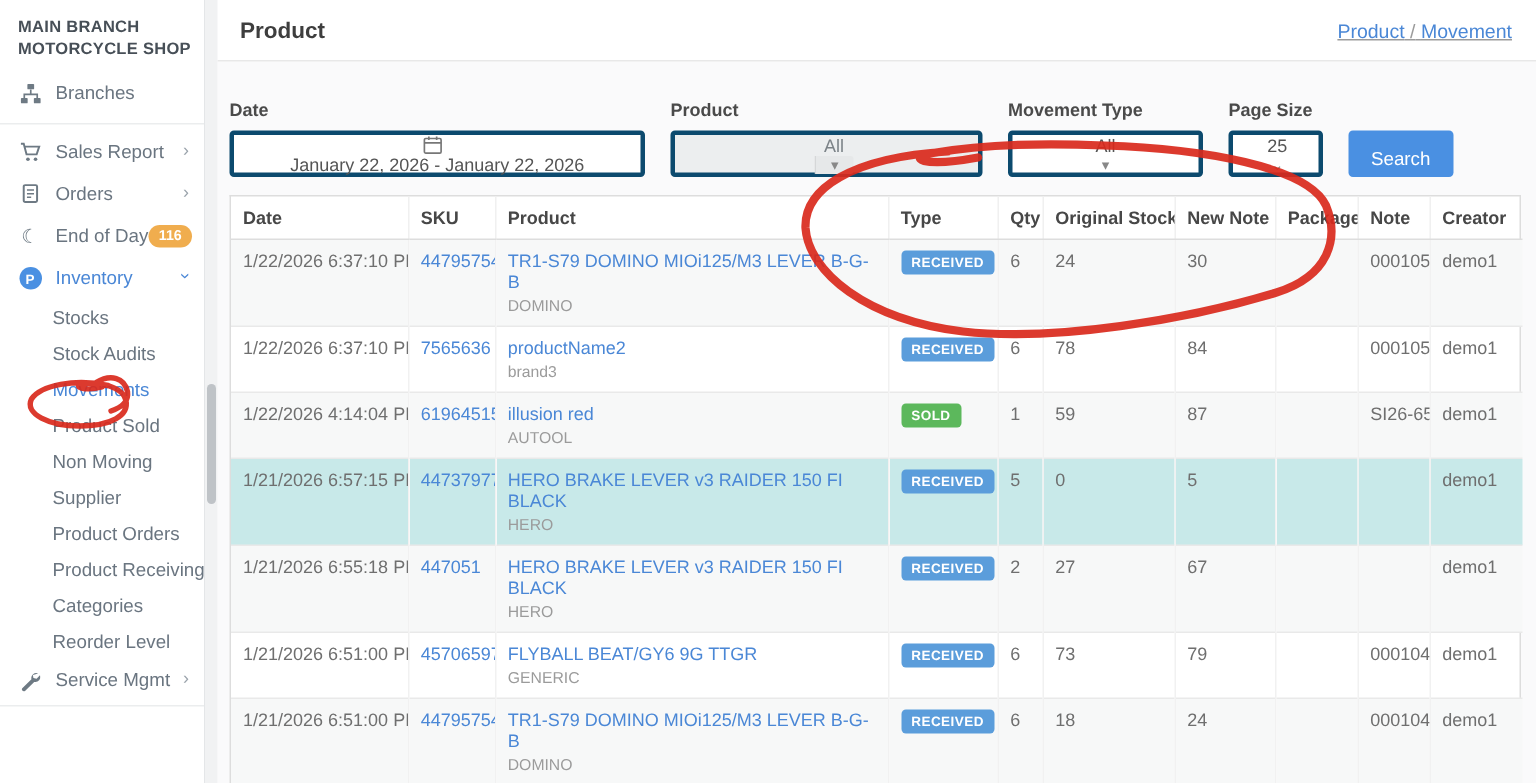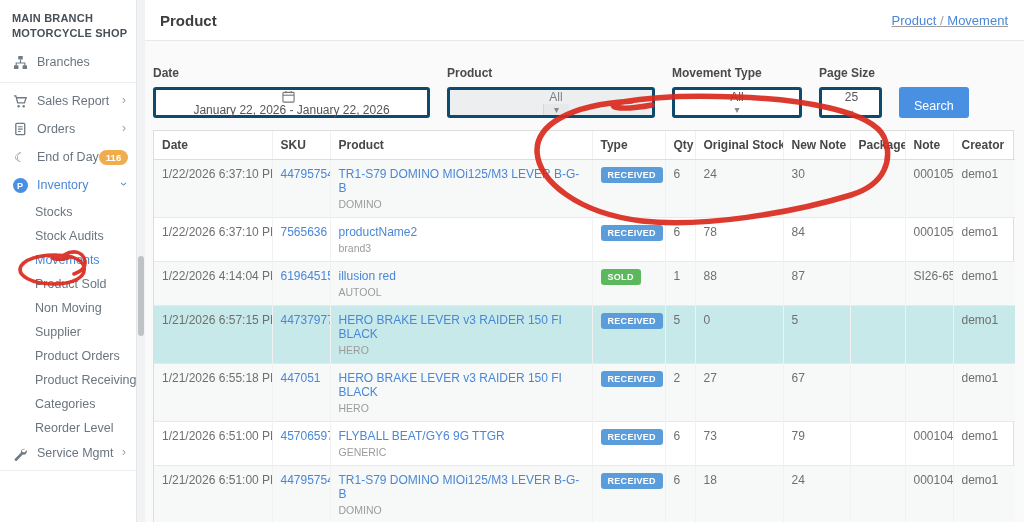--- a/index.html
+++ b/index.html
@@ -293,21 +293,21 @@
   </tr>
               <tr>
     <td class="c-date">1/22/2026 4:14:04 PM</td>
     <td><a class="link c-sku">61964515</a></td>
     <td style="white-space:normal;">
       <a class="link c-prod">illusion red</a>
       <div class="brand-sub c-brand">AUTOOL</div>
     </td>
     <td><span class="badge c-type sold">SOLD</span></td>
     <td class="c-qty">1</td>
-    <td class="c-orig">88</td>
+    <td class="c-orig">59</td>
     <td class="c-new">87</td>
     <td class="c-pkg"></td>
     <td class="c-note">SI26-65</td>
     <td class="c-creator">demo1</td>
   </tr>
               <tr class="highlight">
     <td class="c-date">1/21/2026 6:57:15 PM</td>
     <td><a class="link c-sku">44737977</a></td>
     <td style="white-space:normal;">
       <a class="link c-prod">HERO BRAKE LEVER v3 RAIDER 150 FI BLACK</a>

